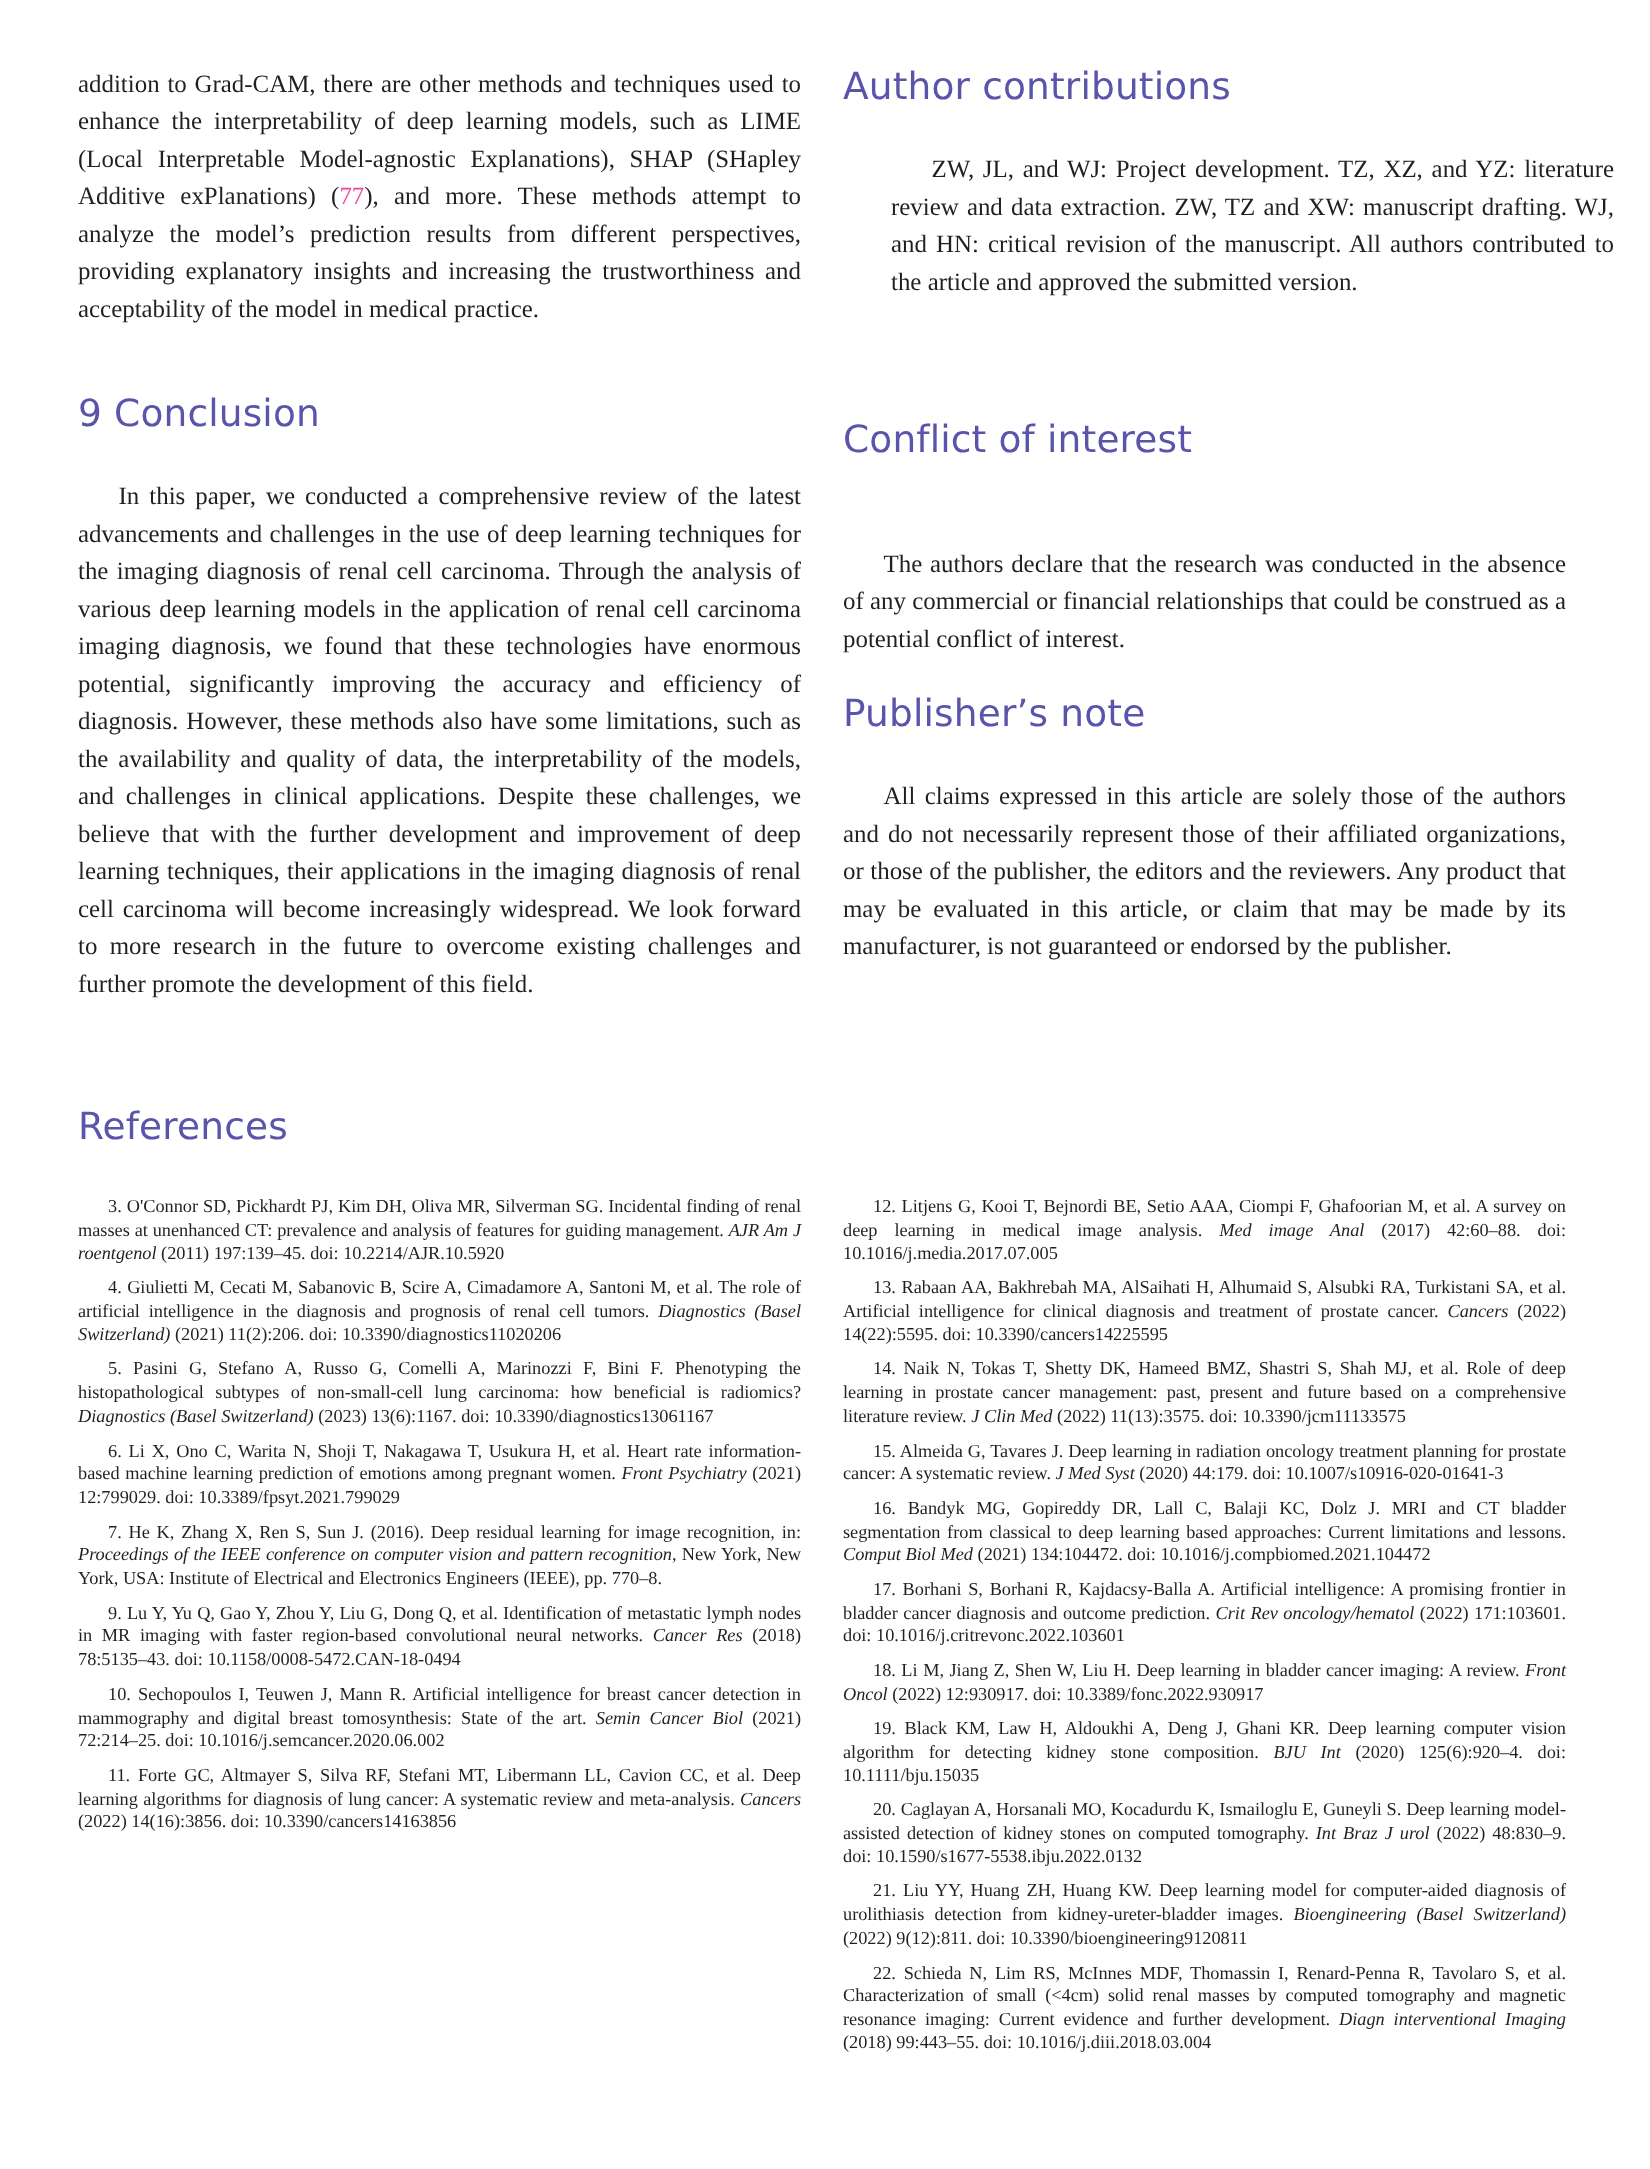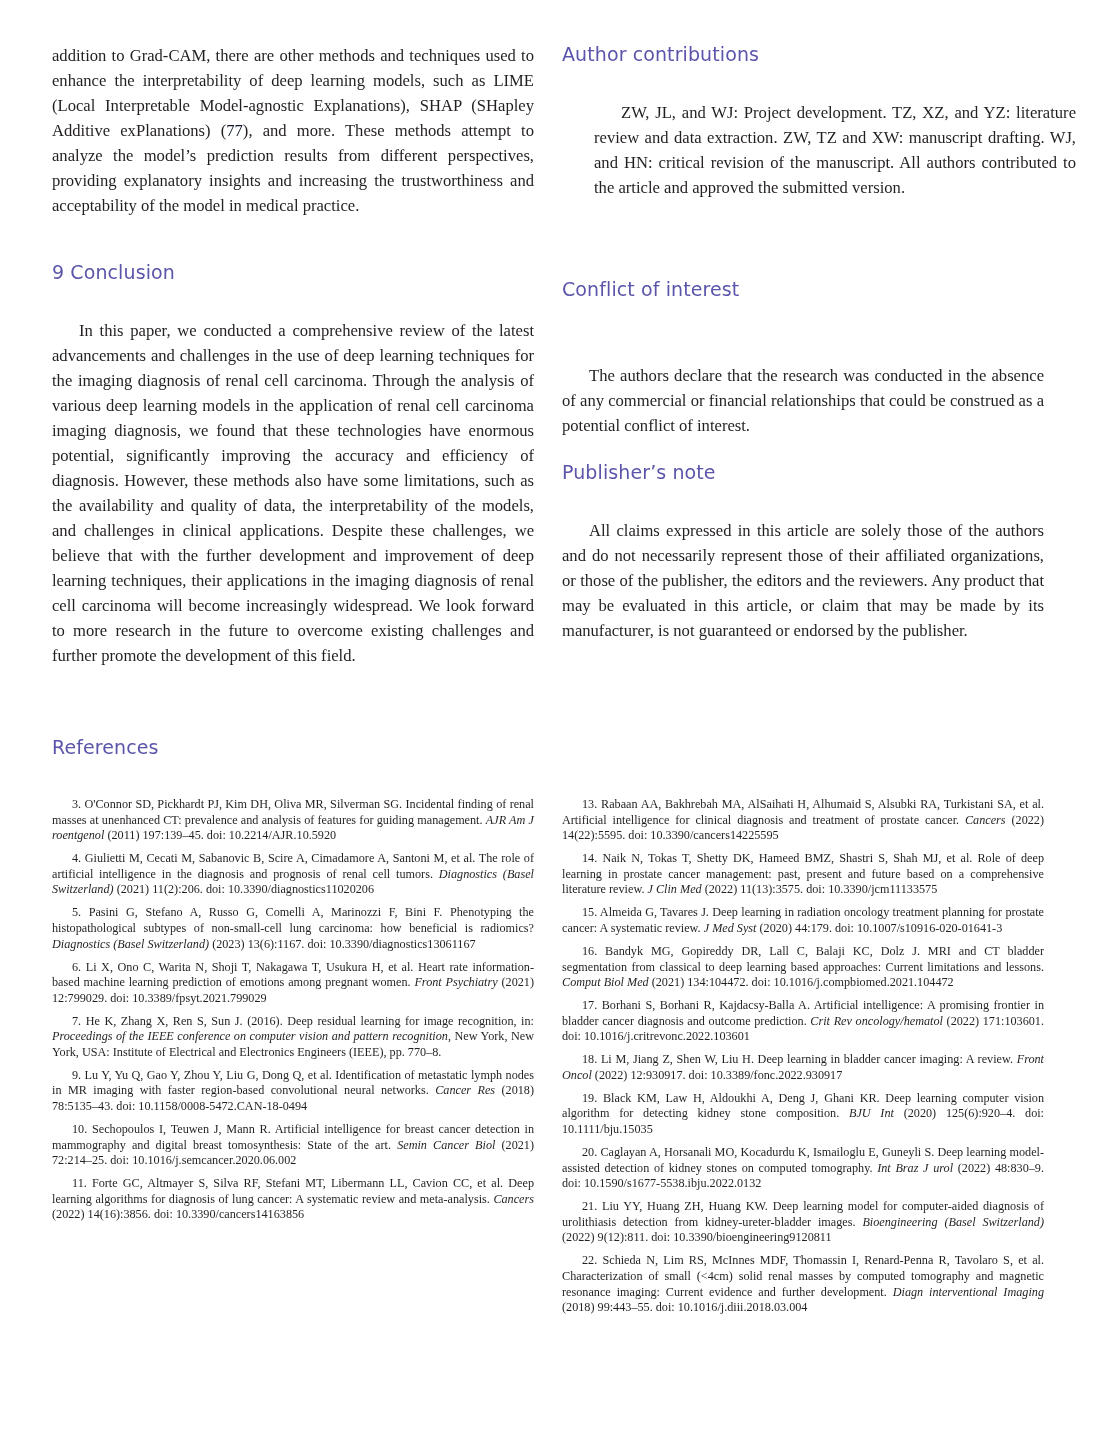--- a/index.html
+++ b/index.html
@@ -3,35 +3,35 @@
 <meta charset="utf-8">
 <style>
   html, body { margin: 0; padding: 0; background: #ffffff; }
   body { width: 1100px; height: 1446px; position: relative; overflow: hidden; color: #231f20; }
   .col { position: absolute; }
   .left { left: 52px; width: 482px; }
   .right { left: 562px; width: 482px; }
   .heading {
     font-family: "DejaVu Sans", sans-serif;
     color: #5a55aa;
-    font-size: 19px;
+    font-size: 25px;
     font-weight: normal;
     margin: 0;
     letter-spacing: 0.1px;
     white-space: nowrap;
   }
   .body-text {
     font-family: "Liberation Serif", serif;
     font-size: 16.6px;
     line-height: 25px;
     text-align: justify;
     margin: 0;
   }
   .indent { text-indent: 27px; }
-  .cite { color: #0f172a; }
+  .cite { color: #ec4899; }
   .refs { font-family: "Liberation Serif", serif; font-size: 12.2px; line-height: 15.6px; text-align: justify; }
   .ref { text-indent: 20px; margin: 0 0 7.4px 0; }
   .ref i { font-style: italic; }
 </style>
 </head>
 <body>
 
 <div class="col left" style="top:43px;">
   <p class="body-text"><span>addition to Grad-CAM, there are other methods and techniques used to enhance the interpretability of deep learning models, such as LIME (Local Interpretable Model-agnostic Explanations), SHAP (SHapley Additive exPlanations) (</span><a class="cite">77</a><span>), and more. These methods attempt to analyze the model’s prediction results from different perspectives, providing explanatory insights and increasing the trustworthiness and acceptability of the model in medical practice.</span></p>
 </div>
@@ -72,20 +72,21 @@
     <p class="ref"><span>3. O'Connor SD, Pickhardt PJ, Kim DH, Oliva MR, Silverman SG. Incidental finding of renal masses at unenhanced CT: prevalence and analysis of features for guiding management. </span><i>AJR Am J roentgenol</i><span> (2011) 197:139–45. doi: 10.2214/AJR.10.5920</span></p>
     <p class="ref"><span>4. Giulietti M, Cecati M, Sabanovic B, Scire A, Cimadamore A, Santoni M, et al. The role of artificial intelligence in the diagnosis and prognosis of renal cell tumors. </span><i>Diagnostics (Basel Switzerland)</i><span> (2021) 11(2):206. doi: 10.3390/diagnostics11020206</span></p>
     <p class="ref"><span>5. Pasini G, Stefano A, Russo G, Comelli A, Marinozzi F, Bini F. Phenotyping the histopathological subtypes of non-small-cell lung carcinoma: how beneficial is radiomics? </span><i>Diagnostics (Basel Switzerland)</i><span> (2023) 13(6):1167. doi: 10.3390/diagnostics13061167</span></p>
     <p class="ref"><span>6. Li X, Ono C, Warita N, Shoji T, Nakagawa T, Usukura H, et al. Heart rate information-based machine learning prediction of emotions among pregnant women. </span><i>Front Psychiatry</i><span> (2021) 12:799029. doi: 10.3389/fpsyt.2021.799029</span></p>
     <p class="ref"><span>7. He K, Zhang X, Ren S, Sun J. (2016). Deep residual learning for image recognition, in: </span><i>Proceedings of the IEEE conference on computer vision and pattern recognition</i><span>, New York, New York, USA: Institute of Electrical and Electronics Engineers (IEEE), pp. 770–8.</span></p>
     <p class="ref"><span>9. Lu Y, Yu Q, Gao Y, Zhou Y, Liu G, Dong Q, et al. Identification of metastatic lymph nodes in MR imaging with faster region-based convolutional neural networks. </span><i>Cancer Res</i><span> (2018) 78:5135–43. doi: 10.1158/0008-5472.CAN-18-0494</span></p>
     <p class="ref"><span>10. Sechopoulos I, Teuwen J, Mann R. Artificial intelligence for breast cancer detection in mammography and digital breast tomosynthesis: State of the art. </span><i>Semin Cancer Biol</i><span> (2021) 72:214–25. doi: 10.1016/j.semcancer.2020.06.002</span></p>
     <p class="ref"><span>11. Forte GC, Altmayer S, Silva RF, Stefani MT, Libermann LL, Cavion CC, et al. Deep learning algorithms for diagnosis of lung cancer: A systematic review and meta-analysis. </span><i>Cancers</i><span> (2022) 14(16):3856. doi: 10.3390/cancers14163856</span></p>
   </div>
 <div class="col right refs" style="top:797px;" id="refs-right">
+    <p class="ref"><span>12. Litjens G, Kooi T, Bejnordi BE, Setio AAA, Ciompi F, Ghafoorian M, et al. A survey on deep learning in medical image analysis. </span><i>Med image Anal</i><span> (2017) 42:60–88. doi: 10.1016/j.media.2017.07.005</span></p>
     <p class="ref"><span>13. Rabaan AA, Bakhrebah MA, AlSaihati H, Alhumaid S, Alsubki RA, Turkistani SA, et al. Artificial intelligence for clinical diagnosis and treatment of prostate cancer. </span><i>Cancers</i><span> (2022) 14(22):5595. doi: 10.3390/cancers14225595</span></p>
     <p class="ref"><span>14. Naik N, Tokas T, Shetty DK, Hameed BMZ, Shastri S, Shah MJ, et al. Role of deep learning in prostate cancer management: past, present and future based on a comprehensive literature review. </span><i>J Clin Med</i><span> (2022) 11(13):3575. doi: 10.3390/jcm11133575</span></p>
     <p class="ref"><span>15. Almeida G, Tavares J. Deep learning in radiation oncology treatment planning for prostate cancer: A systematic review. </span><i>J Med Syst</i><span> (2020) 44:179. doi: 10.1007/s10916-020-01641-3</span></p>
     <p class="ref"><span>16. Bandyk MG, Gopireddy DR, Lall C, Balaji KC, Dolz J. MRI and CT bladder segmentation from classical to deep learning based approaches: Current limitations and lessons. </span><i>Comput Biol Med</i><span> (2021) 134:104472. doi: 10.1016/j.compbiomed.2021.104472</span></p>
     <p class="ref"><span>17. Borhani S, Borhani R, Kajdacsy-Balla A. Artificial intelligence: A promising frontier in bladder cancer diagnosis and outcome prediction. </span><i>Crit Rev oncology/hematol</i><span> (2022) 171:103601. doi: 10.1016/j.critrevonc.2022.103601</span></p>
     <p class="ref"><span>18. Li M, Jiang Z, Shen W, Liu H. Deep learning in bladder cancer imaging: A review. </span><i>Front Oncol</i><span> (2022) 12:930917. doi: 10.3389/fonc.2022.930917</span></p>
     <p class="ref"><span>19. Black KM, Law H, Aldoukhi A, Deng J, Ghani KR. Deep learning computer vision algorithm for detecting kidney stone composition. </span><i>BJU Int</i><span> (2020) 125(6):920–4. doi: 10.1111/bju.15035</span></p>
     <p class="ref"><span>20. Caglayan A, Horsanali MO, Kocadurdu K, Ismailoglu E, Guneyli S. Deep learning model-assisted detection of kidney stones on computed tomography. </span><i>Int Braz J urol</i><span> (2022) 48:830–9. doi: 10.1590/s1677-5538.ibju.2022.0132</span></p>
     <p class="ref"><span>21. Liu YY, Huang ZH, Huang KW. Deep learning model for computer-aided diagnosis of urolithiasis detection from kidney-ureter-bladder images. </span><i>Bioengineering (Basel Switzerland)</i><span> (2022) 9(12):811. doi: 10.3390/bioengineering9120811</span></p>
     <p class="ref"><span>22. Schieda N, Lim RS, McInnes MDF, Thomassin I, Renard-Penna R, Tavolaro S, et al. Characterization of small (&lt;4cm) solid renal masses by computed tomography and magnetic resonance imaging: Current evidence and further development. </span><i>Diagn interventional Imaging</i><span> (2018) 99:443–55. doi: 10.1016/j.diii.2018.03.004</span></p>

